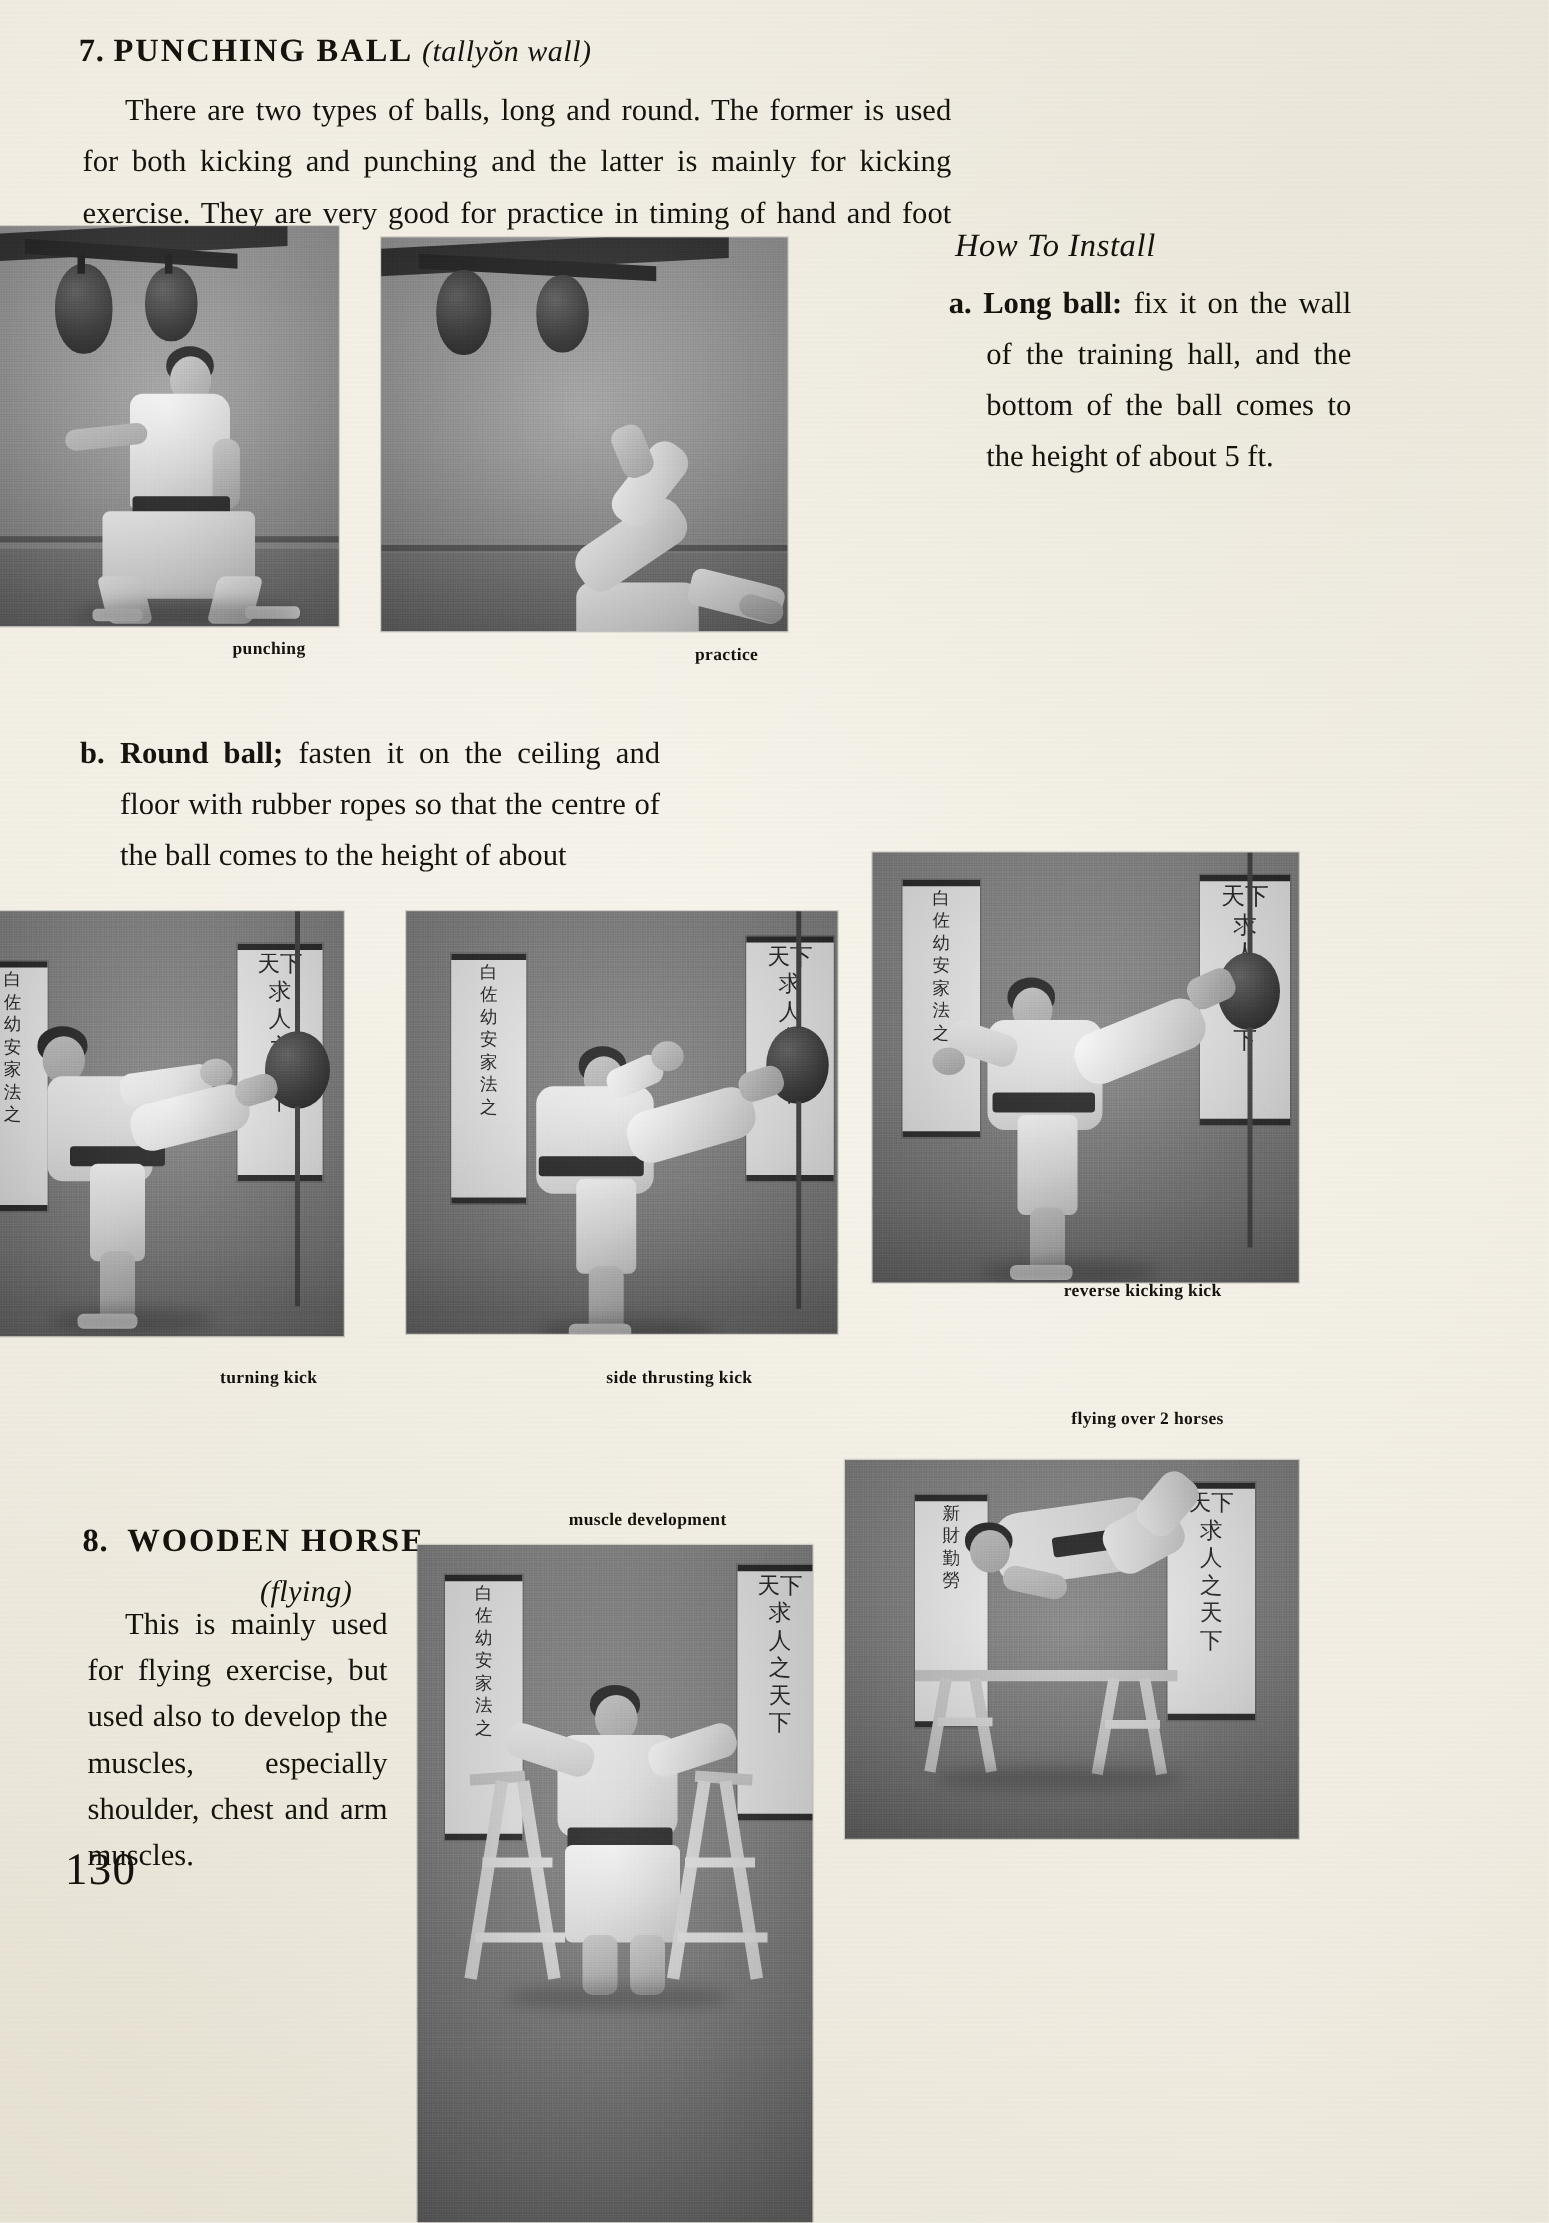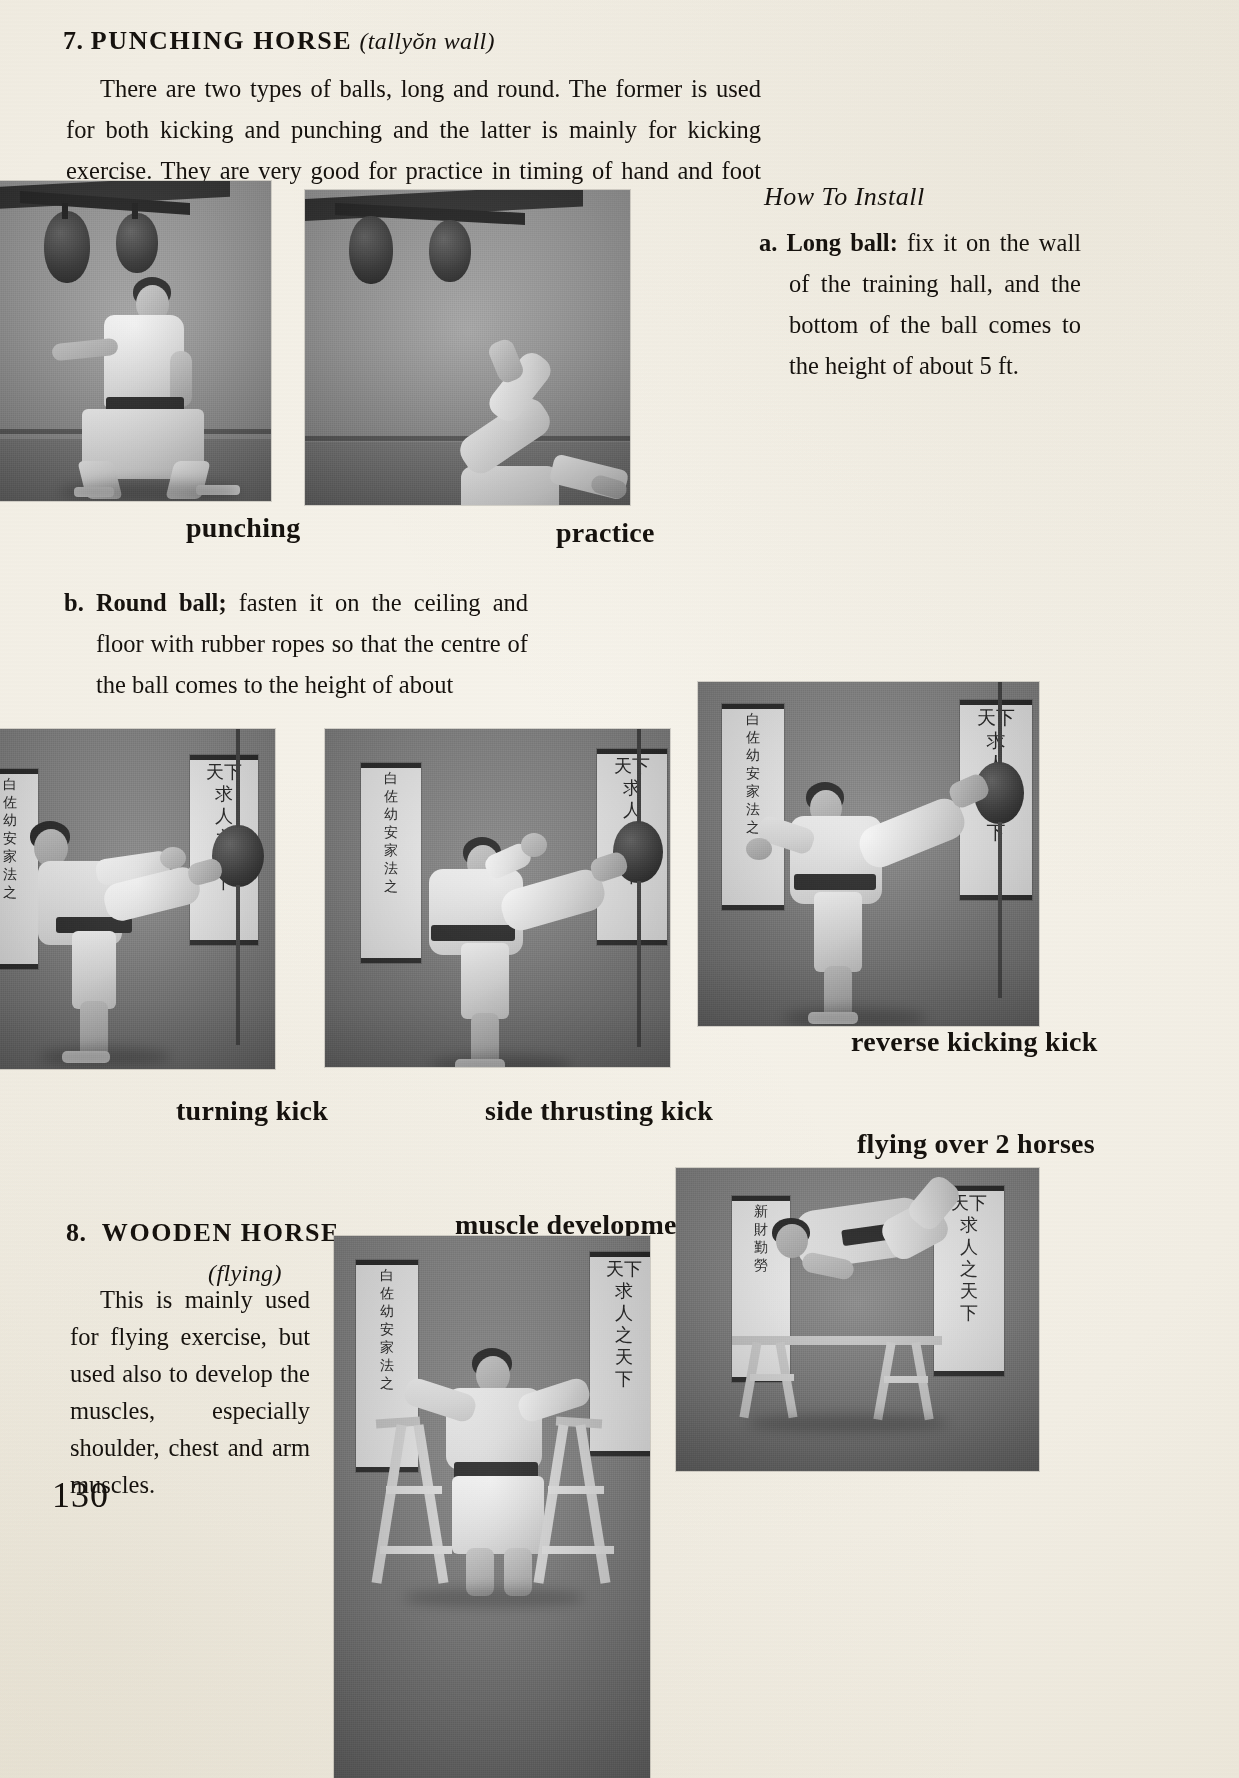--- a/index.html
+++ b/index.html
@@ -61,21 +61,21 @@
 
   .hang{
     position:absolute;
     font-size:24.5px;line-height:41px;
     text-align:justify;
   }
 
   .caption{
     position:absolute;
     font-weight:700;
-    font-size:28px;
+    font-size:14px;
     letter-spacing:.3px;
     white-space:nowrap;
   }
   .pageno{
     position:absolute;
     font-size:36px;
     letter-spacing:1px;
   }
 
   .frac{display:inline-block;vertical-align:-0.15em;font-size:24.5px;}
@@ -131,21 +131,21 @@
   .shadow{background:rgba(0,0,0,.22);filter:blur(6px);border-radius:50%;}
 </style>
 </head>
 <body>
 
 <div class="paper"></div>
 <div class="page">
 
   <div class="h-sec" style="left:63px;top:26px;">
     <span class="num">7.</span>
-    <span class="rom">PUNCHING HORSE</span>
+    <span class="rom">PUNCHING BALL</span>
     <span class="kor">(tallyŏn wall)</span>
   </div>
 
   <div class="para" style="left:66px;top:68px;width:695px;">
     <span class="ind"></span><span>There are two types of balls, long and round. The former is used for both kicking and punching and the latter is mainly for kicking exercise. They are very good for practice in timing of hand and foot techniques.</span>
   </div>
 
   <div class="italic-head" style="left:764px;top:182px;">How To Install</div>
 
   <div class="listitem" style="left:759px;top:222px;width:292px;padding-left:30px;text-indent:-30px;">

